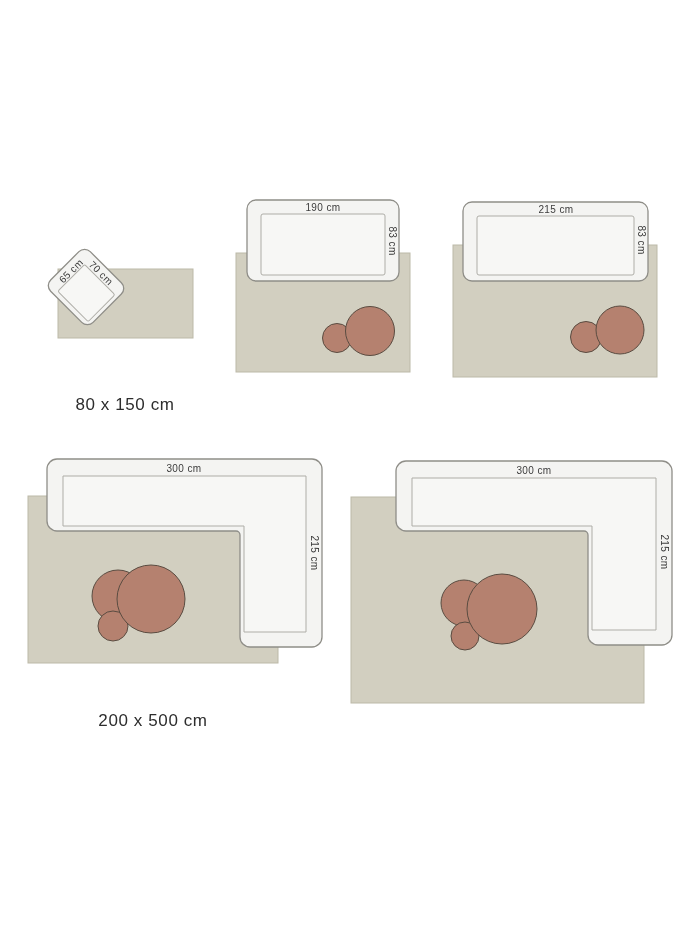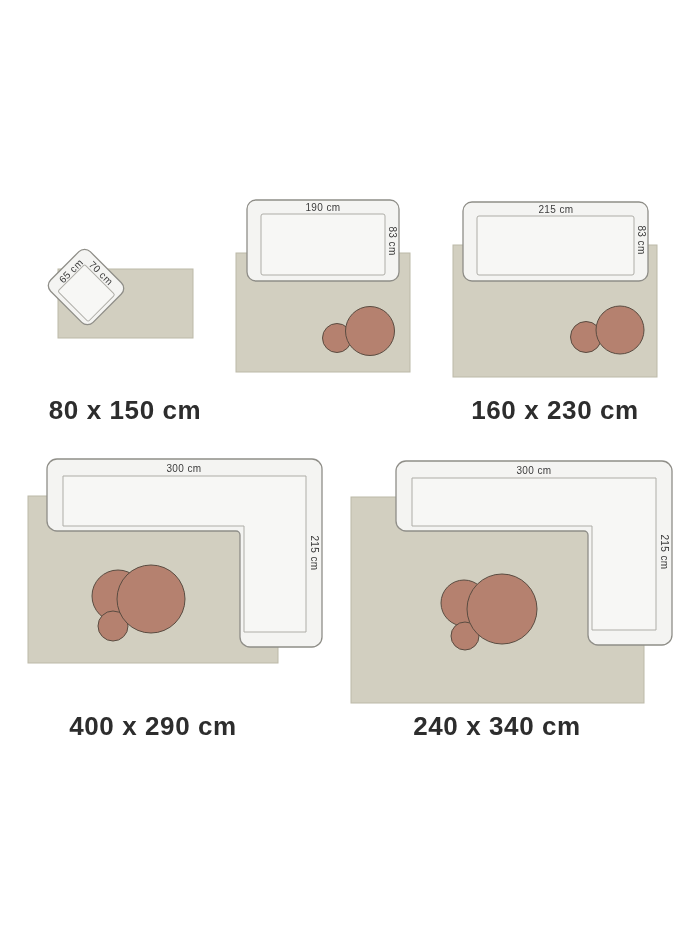--- a/index.html
+++ b/index.html
@@ -9,21 +9,21 @@
   }
   #diagram{position:absolute;left:0;top:0;}
   .dim-label{
     font-family:"Liberation Sans", sans-serif;
     font-size:10px;letter-spacing:.4px;
     text-anchor:middle;dominant-baseline:central;
     fill:#3c3c3c;
   }
   .caption{
     position:absolute;width:240px;text-align:center;
-    font-size:26px;letter-spacing:.6px;color:#2d2d2d;font-weight:700;
+    font-size:17px;letter-spacing:.6px;color:#2d2d2d;font-weight:400;
   }
 </style>
 </head>
 <body>
 
 <div class="canvas">
   <svg id="diagram" width="700" height="933" viewBox="0 0 700 933">
       <g>
         <rect x="58" y="269" width="135" height="69" fill="#d2cfc0" stroke="#bcb9a8" stroke-width="1"></rect>
         <g transform="translate(86 287) rotate(45)">
@@ -67,16 +67,14 @@
         <path d="M 412 478 H 656 V 630 H 592 V 526 H 412 Z" fill="#f7f7f5" stroke="#aeada7" stroke-width="1"></path>
         <circle cx="464" cy="603" r="23" fill="#b5816f" stroke="#5a4c41" stroke-width="1"></circle>
         <circle cx="465" cy="636" r="14" fill="#b5816f" stroke="#5a4c41" stroke-width="1"></circle>
         <circle cx="502" cy="609" r="35" fill="#b5816f" stroke="#5a4c41" stroke-width="1"></circle>
         <text x="534" y="470" class="dim-label">300 cm</text>
         <text x="664" y="552" class="dim-label" transform="rotate(90 664 552)">215 cm</text>
       </g>
     </svg>
 
   <div class="caption" style="left:5px;top:395px">80 x 150 cm</div>
-  <div class="caption" style="left:435px;top:395px">160 x 230 cm</div>
-  <div class="caption" style="left:33px;top:711px">400 x 290 cm</div>
-  <div class="caption" style="left:377px;top:711px">240 x 340 cm</div>
+  <div class="caption" style="left:33px;top:711px">200 x 500 cm</div>
 </div>
 
 </body></html>

